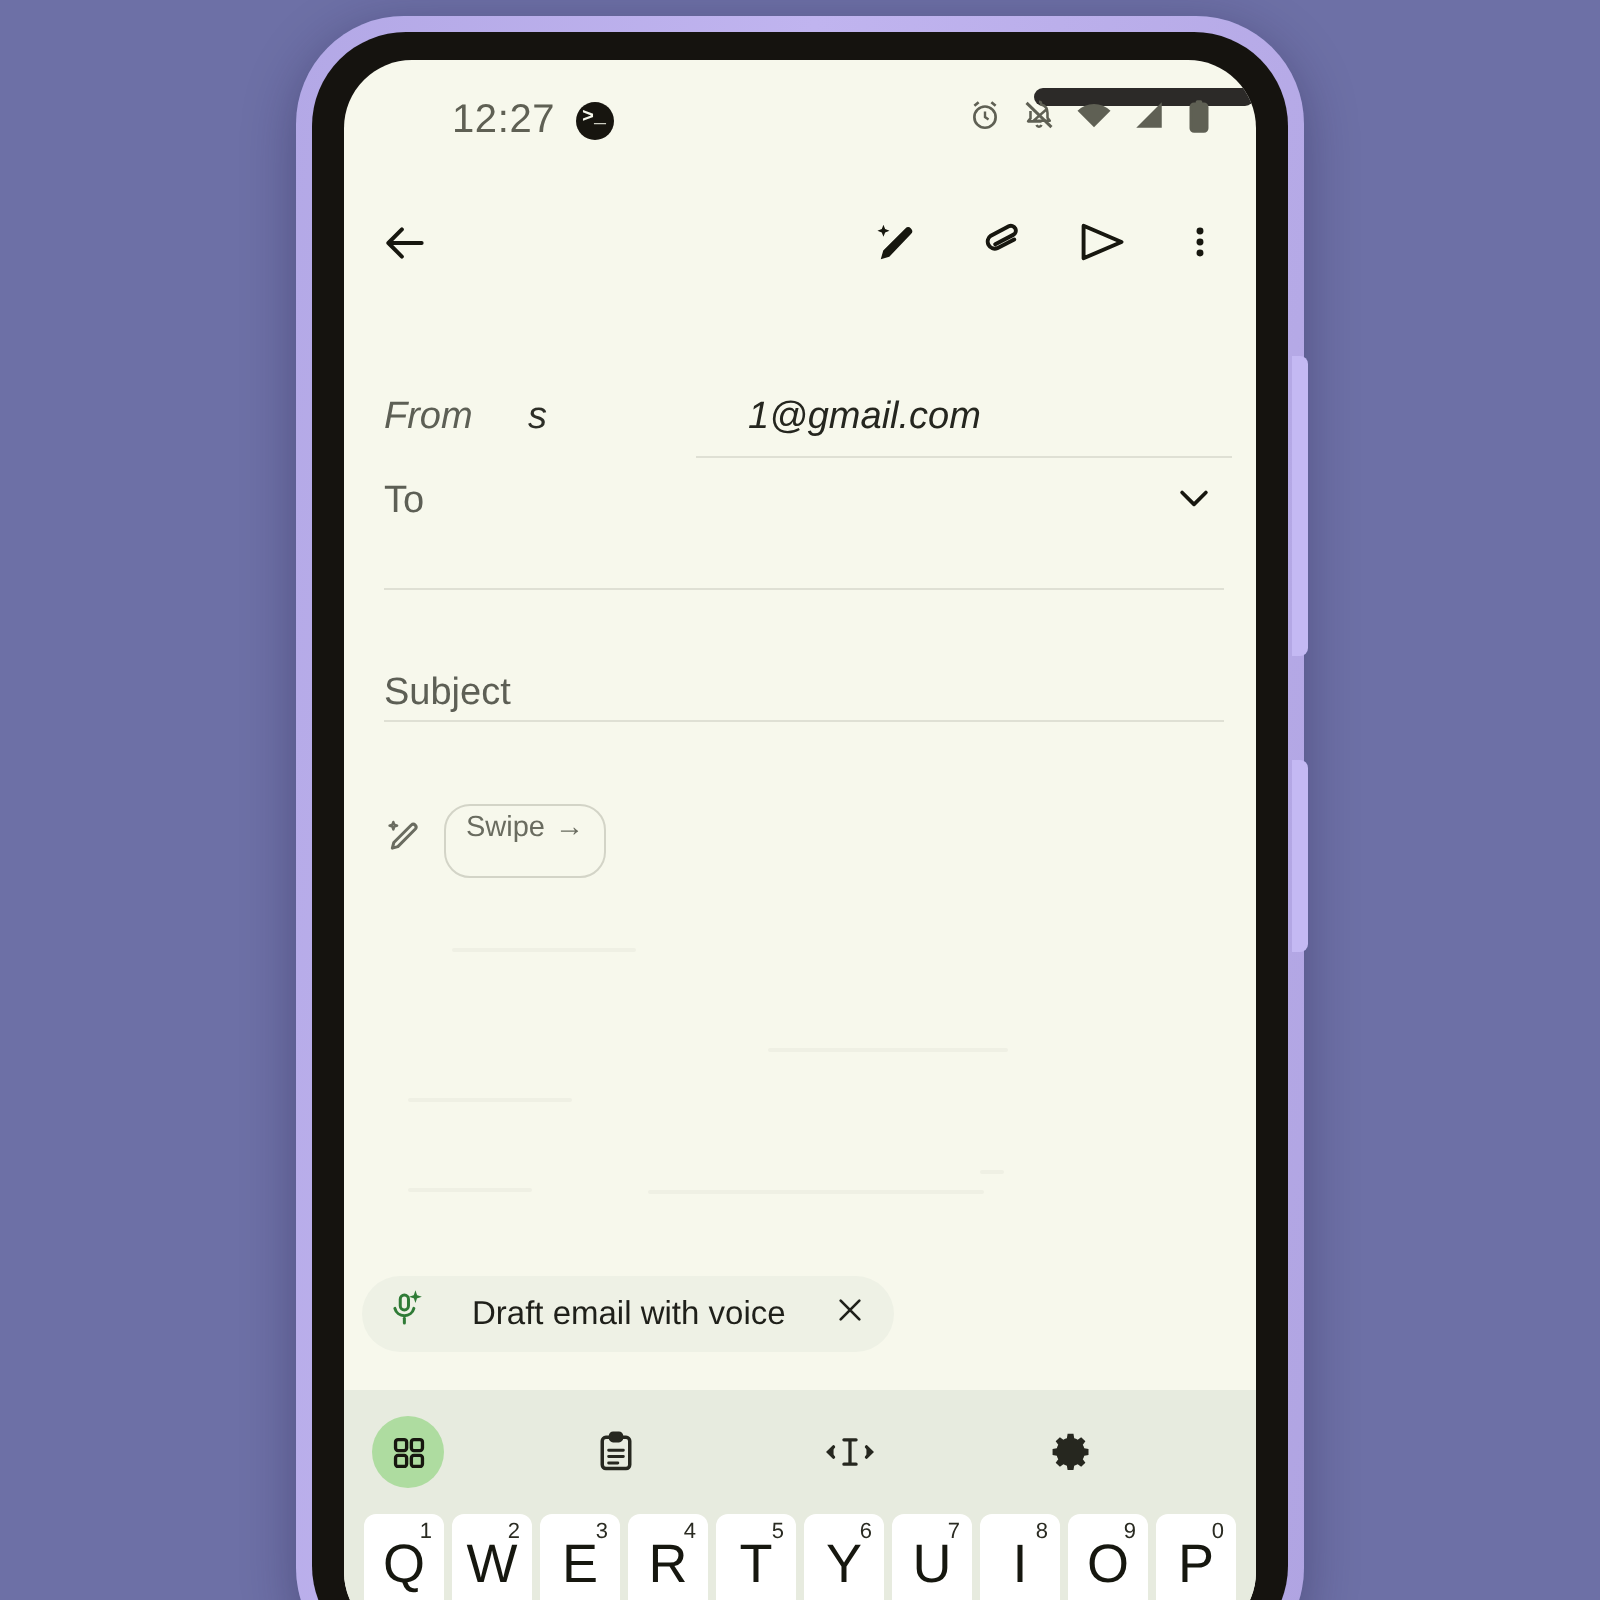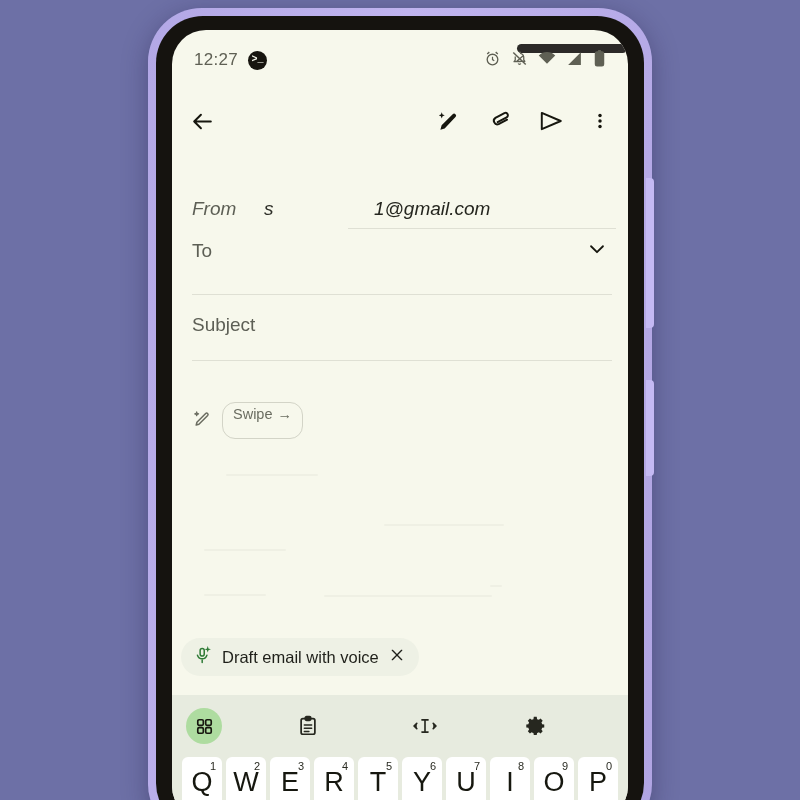--- a/index.html
+++ b/index.html
@@ -72,24 +72,25 @@
     position: absolute;
     left: 0; top: 10px;
     width: 456px;
     height: 40px;
     display: flex;
     align-items: center;
     padding: 0 22px;
     box-sizing: border-box;
   }
   #status-time {
-    font-size: 17px;
+    font-size: 20px;
     color: #5f6054;
     letter-spacing: .3px;
     margin-right: 10px;
+    margin-left: 32px;
   }
   #status-left-icons { display: flex; align-items: center; gap: 8px; }
   #status-right-icons {
     margin-left: auto;
     display: flex;
     align-items: center;
     gap: 10px;
   }
   .term-badge {
     width: 19px; height: 19px;
@@ -122,21 +123,21 @@
     position: absolute;
     left: 0;
     width: 456px;
     box-sizing: border-box;
     padding: 0 20px;
     display: flex;
     align-items: center;
   }
   #field-from { top: 148px; height: 62px; font-style: italic; }
   #field-to   { top: 188px; height: 66px; }
-  #field-subject { top: 262px; height: 66px; }
+  #field-subject { top: 262px; height: 66px; align-items: flex-end; }
 
   .field-label {
     font-size: 19px;
     color: #5d5f55;
   }
   #from-label { width: 72px; }
   #from-account-name { font-size: 19px; color: #2d2e27; width: 110px; }
   #from-account-email {
     font-size: 19px;
     color: #25261f;
@@ -191,21 +192,21 @@
   }
 
   
   #voice-chip {
     position: absolute;
     left: 9px;
     top: 608px;
     height: 38px;
     display: flex;
     align-items: center;
-    gap: 10px;
+    gap: 24px;
     padding: 0 14px 0 12px;
     border-radius: 19px;
     background: #eef1e5;
   }
   #voice-chip-label {
     font-size: 16.5px;
     color: #1f201a;
   }
 
   

